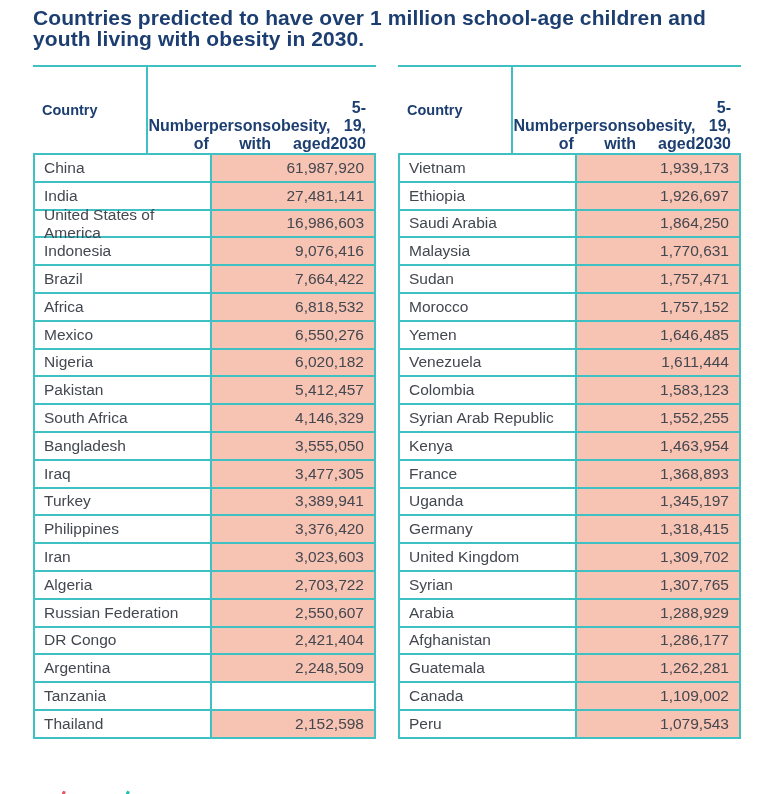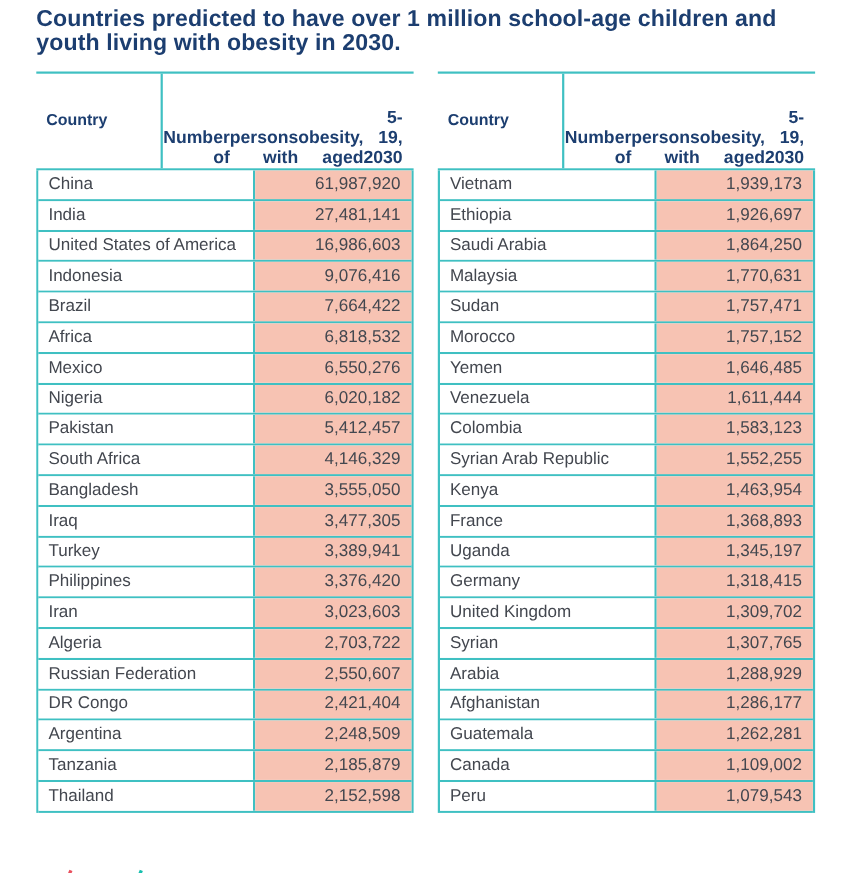--- a/index.html
+++ b/index.html
@@ -83,21 +83,21 @@
     border-bottom: 2px solid var(--teal);
   }
   .cell {
     box-sizing: border-box;
     display: flex;
     align-items: center;
     font-size: 15.5px;
     color: var(--cell-text);
   }
   .cell-country {
-    width: 197px;
+    width: 177px;
     border-right: 2px solid var(--teal);
     background: #ffffff;
     padding-left: 9px;
   }
   .cell-value {
     flex: 1;
     background: var(--salmon);
     justify-content: flex-end;
     padding-right: 10px;
   }
@@ -219,21 +219,20 @@
           <div class="row">
             <div class="cell cell-country">DR Congo</div>
             <div class="cell cell-value">2,421,404</div>
           </div>
           <div class="row">
             <div class="cell cell-country">Argentina</div>
             <div class="cell cell-value">2,248,509</div>
           </div>
           <div class="row">
             <div class="cell cell-country">Tanzania</div>
-            <div class="cell cell-value">2,185,879</div>
           </div>
           <div class="row">
             <div class="cell cell-country">Thailand</div>
             <div class="cell cell-value">2,152,598</div>
           </div>
         </div>
     </div>
 
     <div class="data-table">
       <div class="thead">

